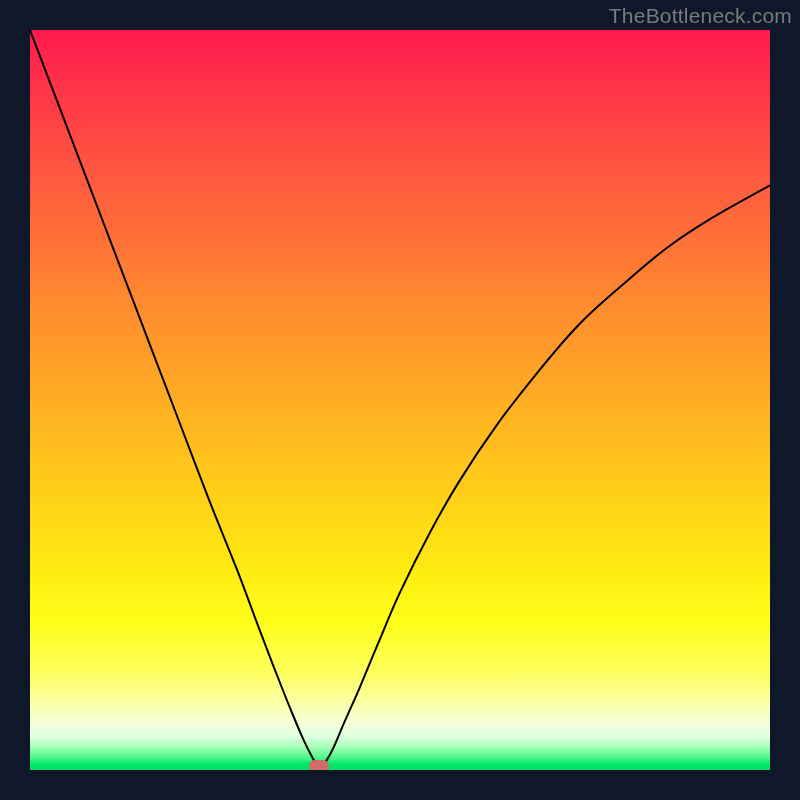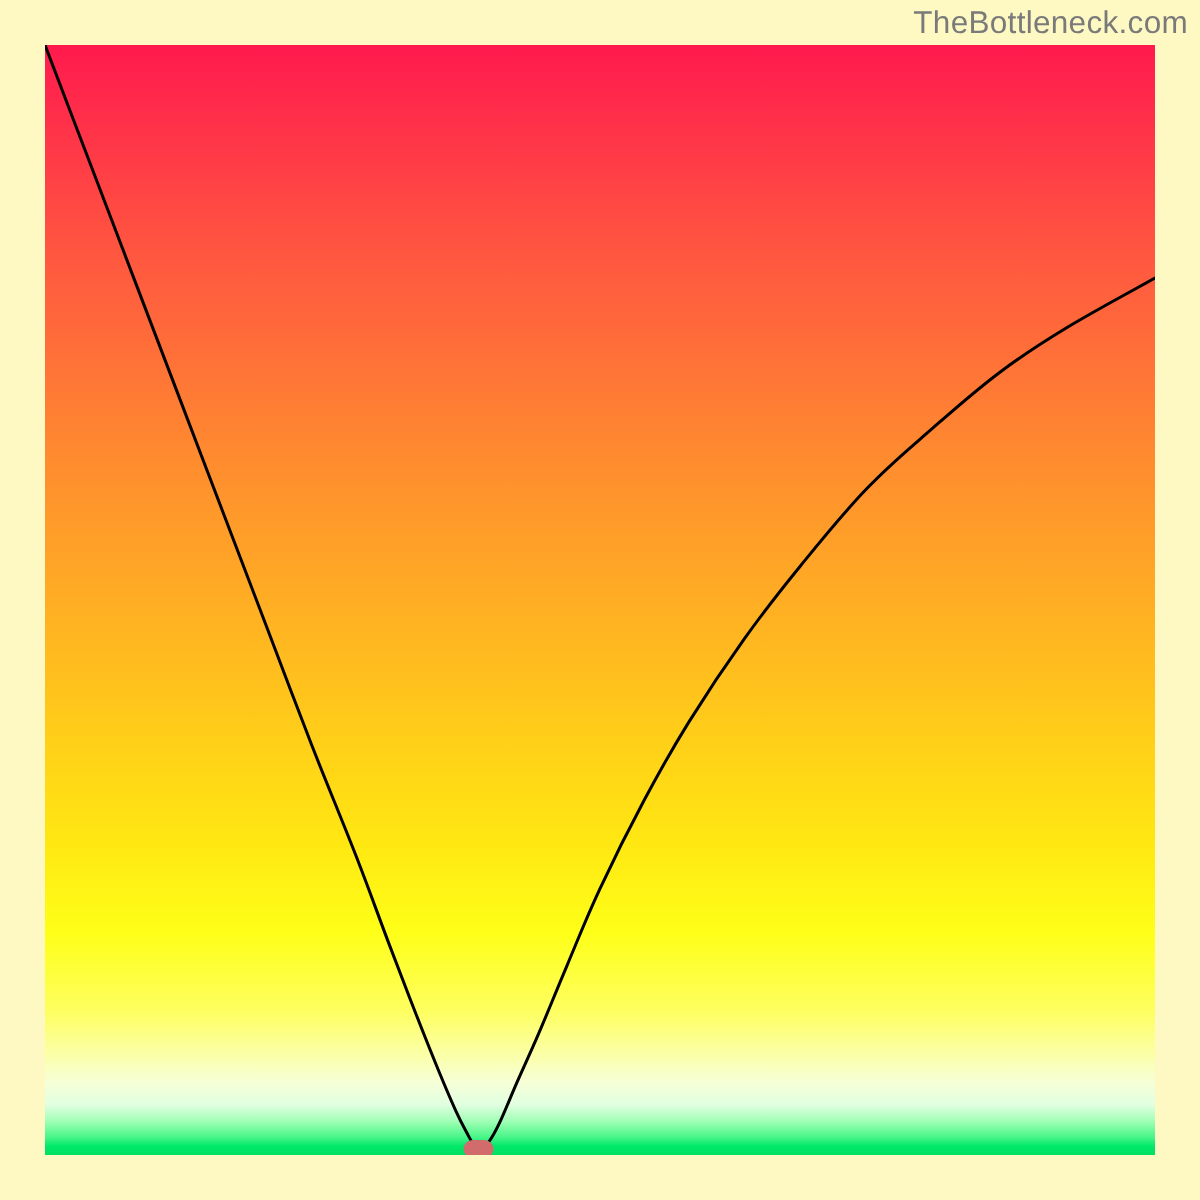--- a/index.html
+++ b/index.html
@@ -3,21 +3,21 @@
 <meta charset="utf-8">
 <style>
   * { margin: 0; padding: 0; box-sizing: border-box; }
   html, body { width: 800px; height: 800px; overflow: hidden; }
   body { background: #000; position: relative; font-family: Arial, Helvetica, sans-serif; }
 
   .frame {
     position: absolute;
     top: 0; left: 0;
     width: 800px; height: 800px;
-    background: #fef9c3;
+    background: #0f172a;
   }
 
   .plot-area {
     position: absolute;
     left: 30px;
     top: 30px;
     width: 740px;
     height: 740px;
     overflow: hidden;
   }

